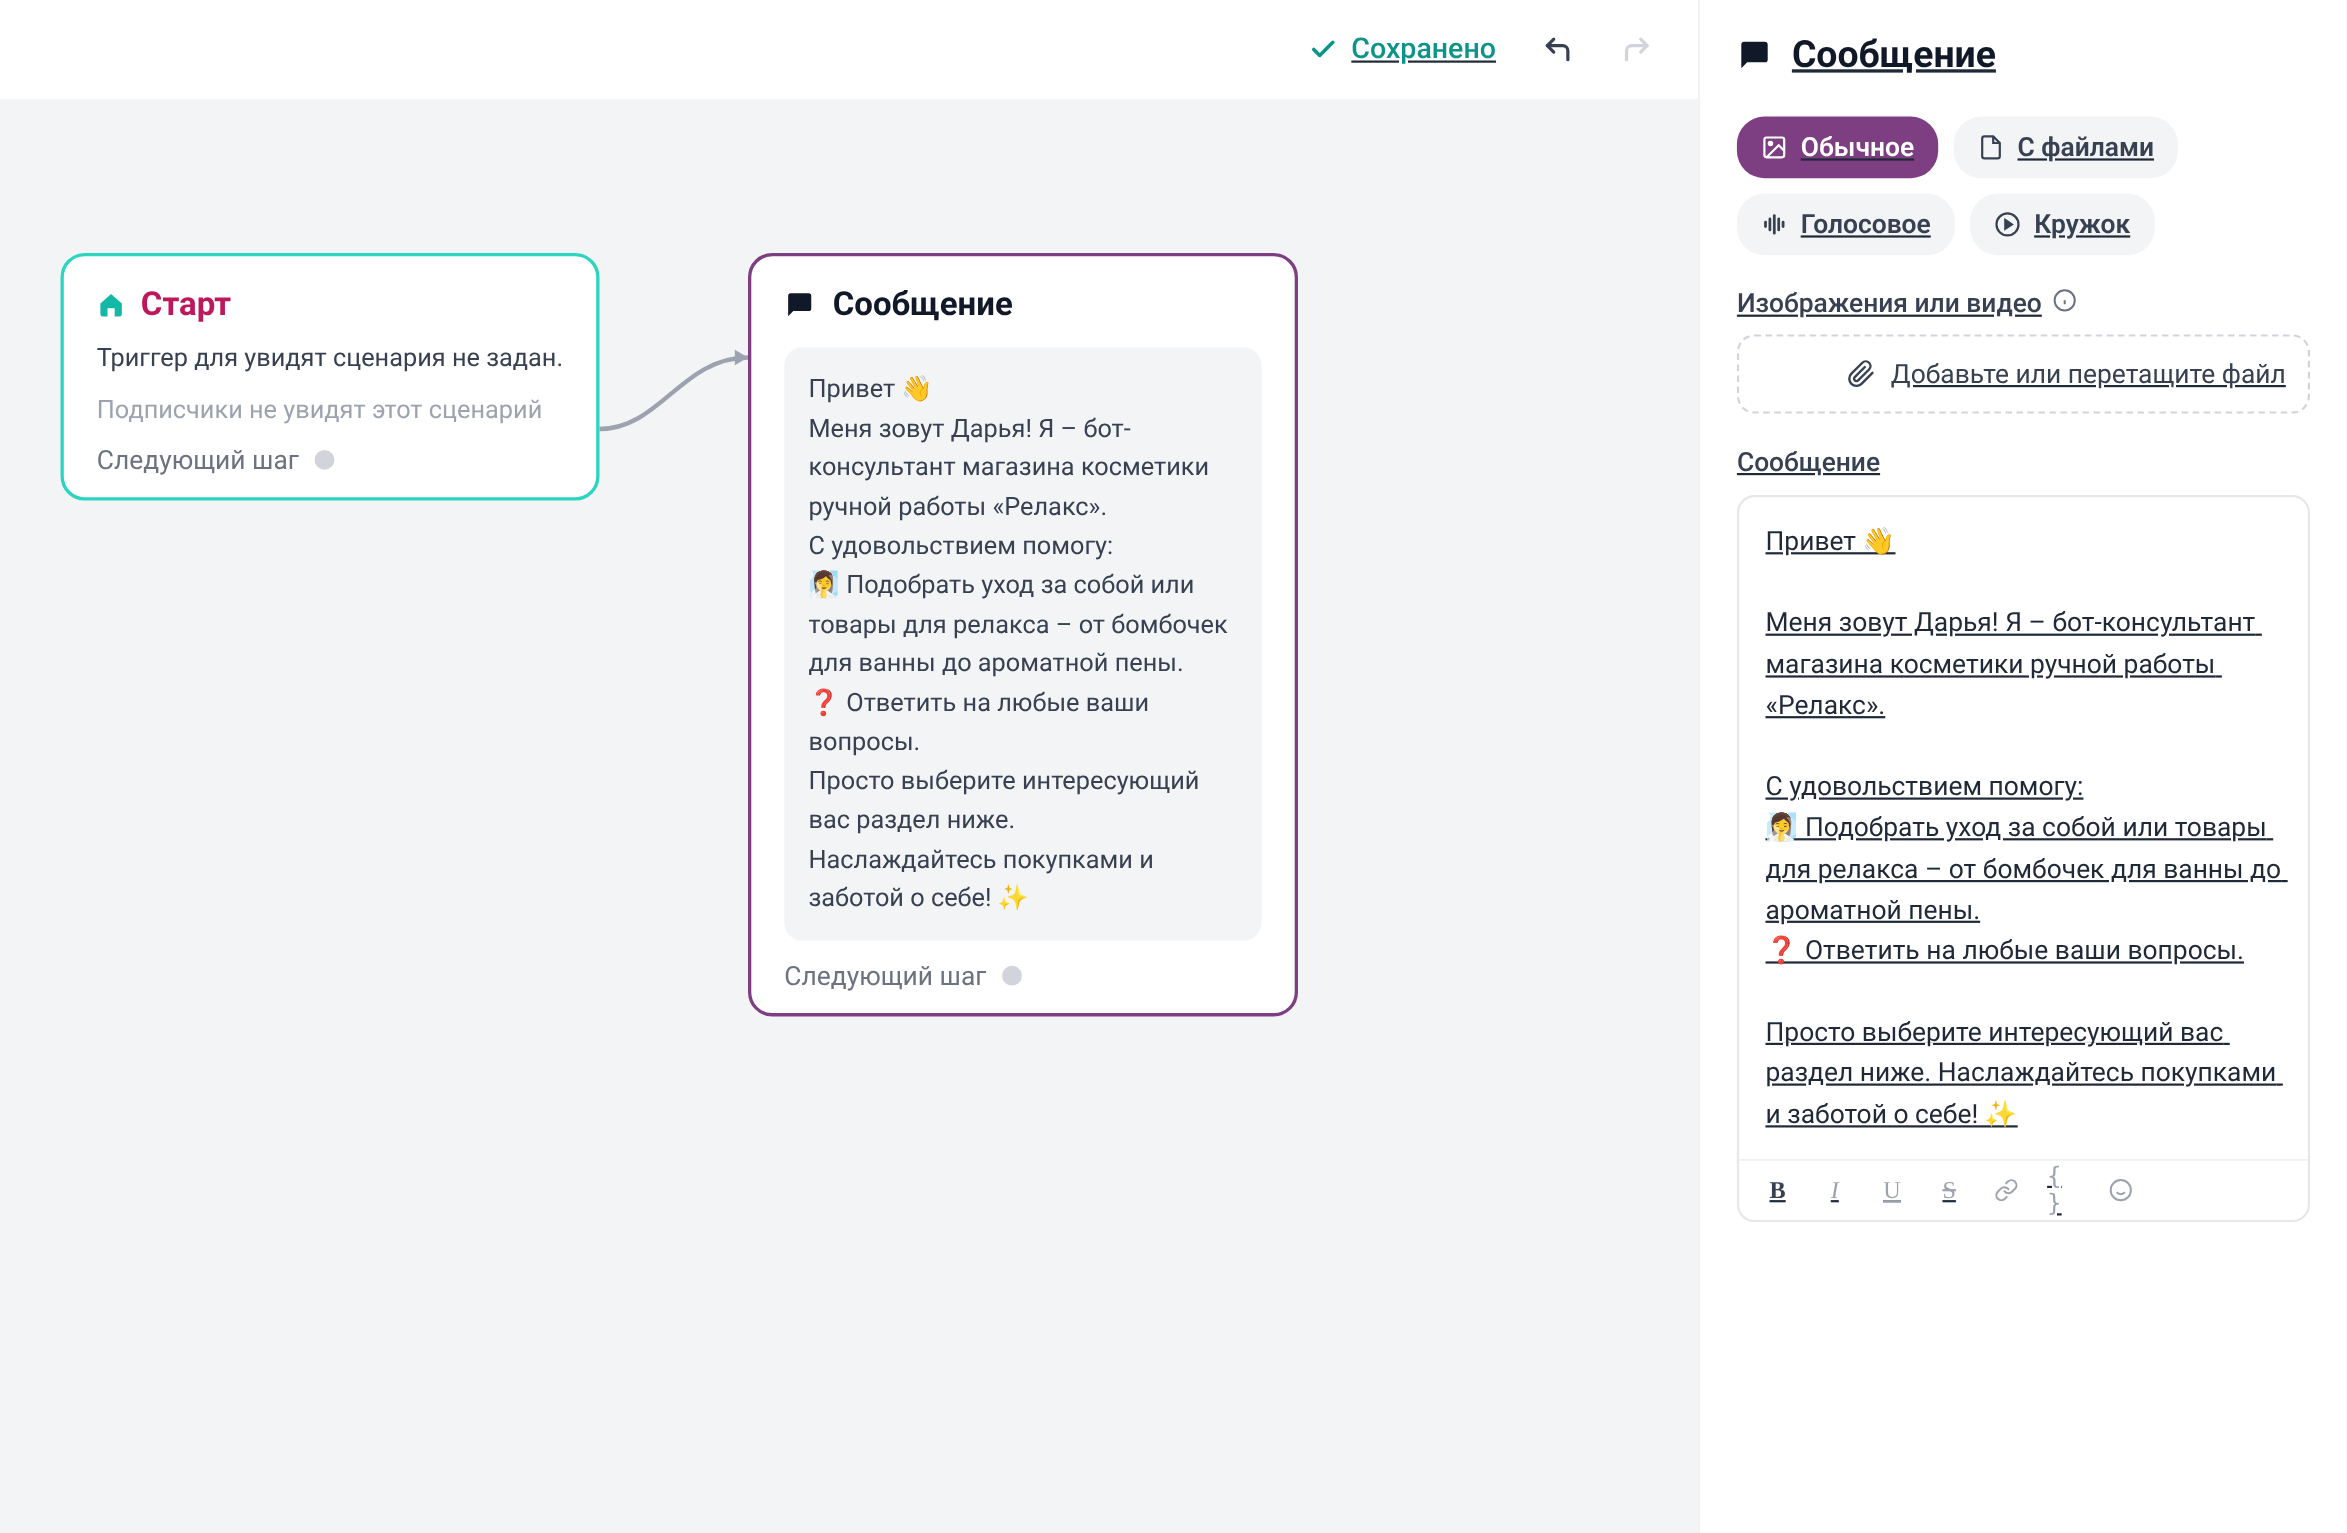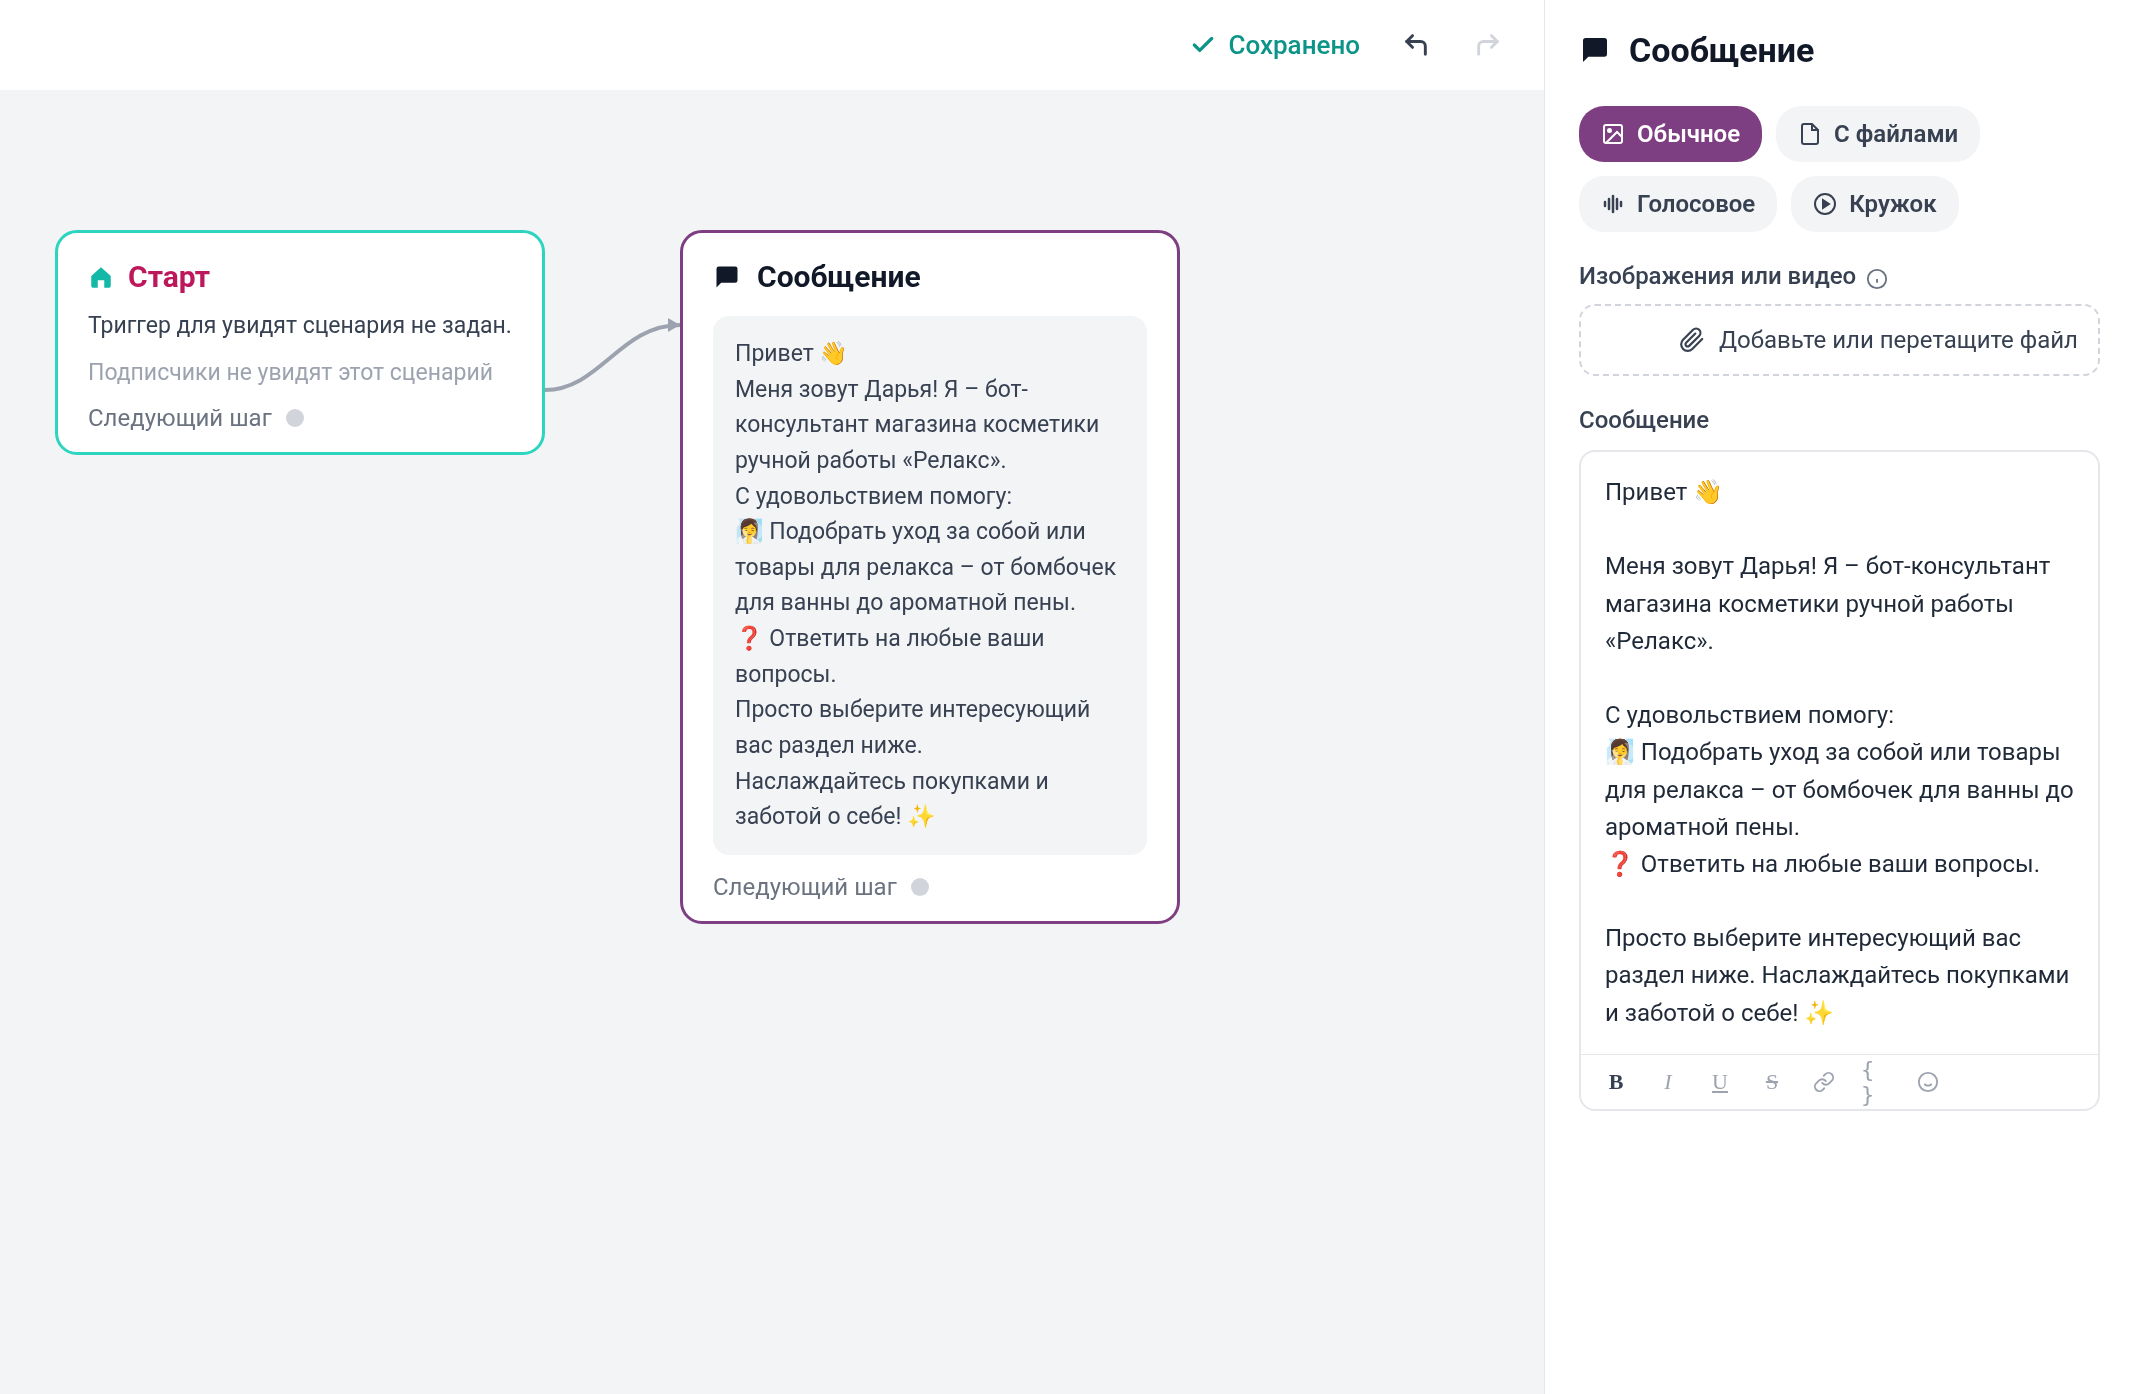--- a/index.html
+++ b/index.html
@@ -7,20 +7,21 @@
     font-family: -apple-system, BlinkMacSystemFont, "Segoe UI", Roboto, Helvetica, Arial, sans-serif;
     background: #fff;
     color: #1f2937;
     width: 2134px;
     height: 1394px;
     overflow: hidden;
   }
   .app {
     display: flex;
     height: 1394px;
+    text-decoration: underline;
   }
   .canvas-area {
     flex: 1;
     display: flex;
     flex-direction: column;
     background: #fff;
   }
   .topbar {
     height: 90px;
     display: flex;
@@ -175,21 +176,21 @@
   .tab.active {
     background: #7e3e82;
     color: #fff;
   }
   .section-label {
     margin-top: 30px;
     font-size: 24px;
     color: #374151;
     font-weight: 500;
     display: flex;
-    align-items: flex-end;
+    align-items: flex-start;
     gap: 10px;
   }
   .dropzone {
     margin-top: 14px;
     border: 2px dashed #d1d5db;
     border-radius: 16px;
     padding: 20px;
     display: flex;
     align-items: center;
     justify-content: flex-end;

